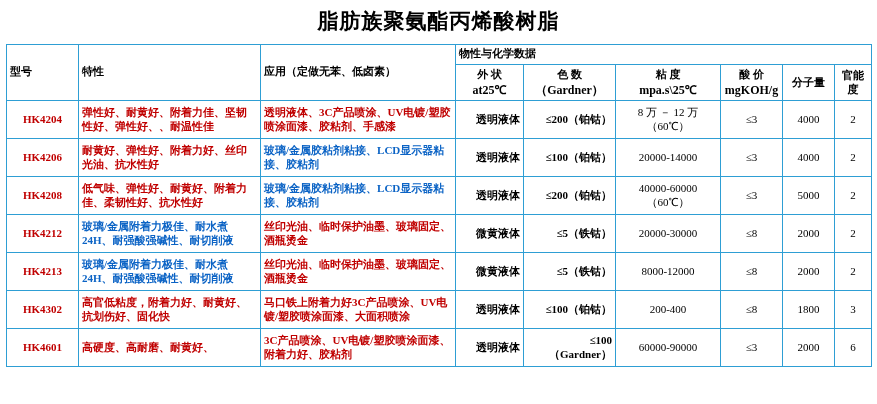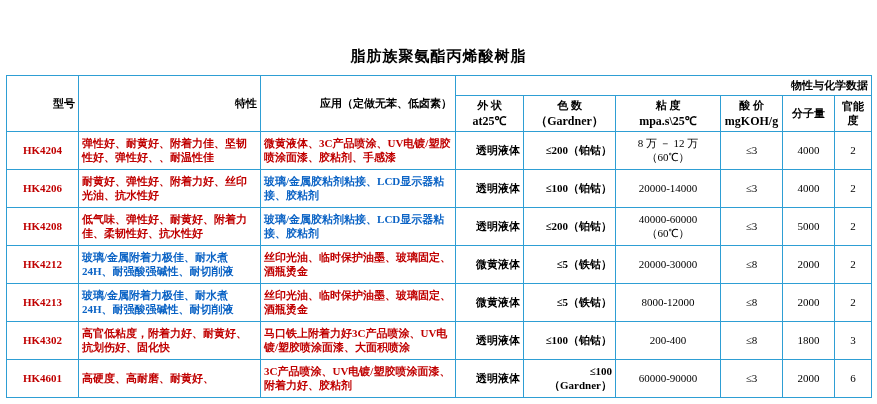--- a/index.html
+++ b/index.html
@@ -16,48 +16,47 @@
   }
   .page {
     width: 877px;
     height: 404px;
     position: relative;
     box-sizing: border-box;
     padding: 0 6px;
   }
   .title {
     text-align: center;
-    font-size: 15px;
+    font-size: 21px;
     font-weight: bold;
     color: #000000;
     letter-spacing: 1px;
     padding: 7px 0 9px 0;
     font-family: "Liberation Serif", serif;
-    margin-top: 40px;
   }
   table.spec {
     border-collapse: collapse;
     table-layout: fixed;
     width: 865px;
     margin: 0 auto;
     border: 1px solid #2e9ed4;
   }
   table.spec th, table.spec td {
     border: 1px solid #2e9ed4;
     padding: 2px 3px;
     vertical-align: middle;
     font-size: 11px;
     line-height: 1.35;
   }
   th.hdr {
-    text-align: right;
+    text-align: left;
     font-weight: bold;
     font-size: 13px;
     color: #000000;
-    font-family: Liberation Sans, sans-serif;
+    font-family: Liberation Mono, monospace;
   }
   th.hdr-sub {
     text-align: center;
     font-weight: bold;
     font-size: 11px;
     color: #000000;
     font-family: "Liberation Serif", serif;
     line-height: 1.25;
   }
   th.hdr-sub .sub2 {
@@ -141,21 +140,21 @@
           <span class="sub2">mgKOH/g</span>
         </th>
         <th class="hdr-sub">分子量</th>
         <th class="hdr-sub">官能度</th>
       </tr>
     </thead>
     <tbody>
       <tr class="row-h">
         <td class="model">HK4204</td>
         <td class="feat">弹性好、耐黄好、附着力佳、坚韧性好、弹性好、、耐温性佳</td>
-        <td class="app">微黄液体、3C产品喷涂、UV电镀/塑胶喷涂面漆、胶粘剂、手感漆</td>
+        <td class="app">透明液体、3C产品喷涂、UV电镀/塑胶喷涂面漆、胶粘剂、手感漆</td>
         <td class="numb">透明液体</td>
         <td class="numb">≤200（铂钴）</td>
         <td class="num">8 万 － 12 万（60℃）</td>
         <td class="num">≤3</td>
         <td class="num">4000</td>
         <td class="num">2</td>
       </tr>
       <tr class="row-h">
         <td class="model">HK4206</td>
         <td class="feat">耐黄好、弹性好、附着力好、丝印光油、抗水性好</td>

